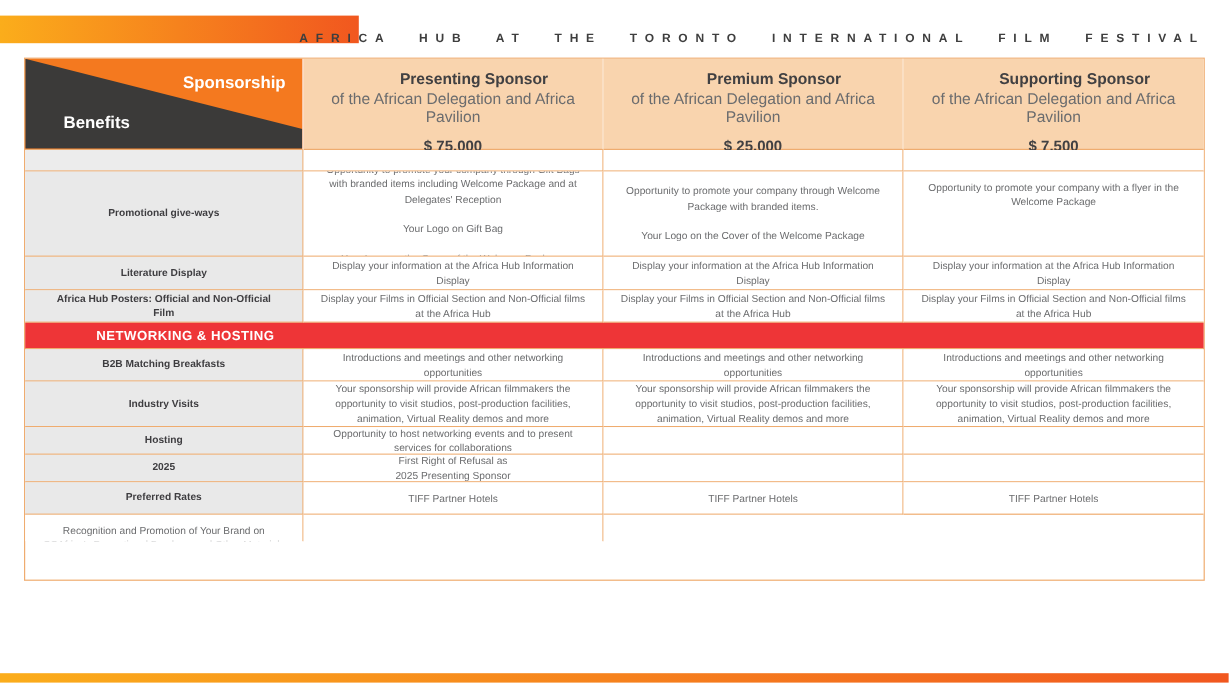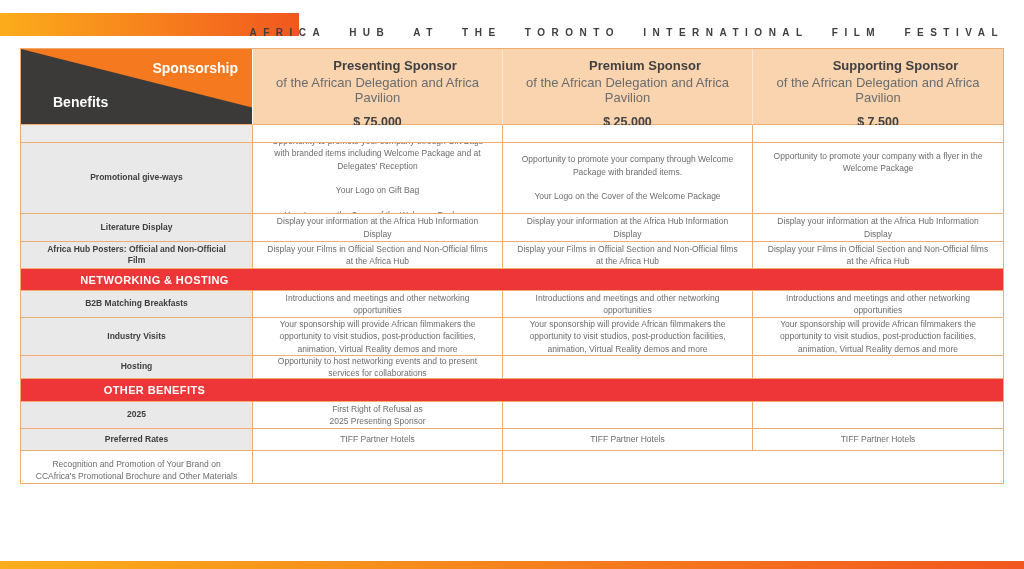--- a/index.html
+++ b/index.html
@@ -132,23 +132,20 @@
     <div class="cell label-cell">Industry Visits</div>
     <div class="cell content-cell">Your sponsorship will provide African filmmakers the opportunity to visit studios, post-production facilities, animation, Virtual Reality demos and more</div>
     <div class="cell content-cell">Your sponsorship will provide African filmmakers the opportunity to visit studios, post-production facilities, animation, Virtual Reality demos and more</div>
     <div class="cell content-cell last-col">Your sponsorship will provide African filmmakers the opportunity to visit studios, post-production facilities, animation, Virtual Reality demos and more</div>
 
     <div class="cell label-cell">Hosting</div>
     <div class="cell content-cell">Opportunity to host networking events and to present services for collaborations</div>
     <div class="cell content-cell"></div>
     <div class="cell content-cell last-col"></div>
 
-    <div class="section-row">
-      <div class="section-text">OTHER BENEFITS</div>
-    </div>
 
     <div class="cell label-cell">2025</div>
     <div class="cell content-cell">First Right of Refusal as
 2025 Presenting Sponsor</div>
     <div class="cell content-cell"></div>
     <div class="cell content-cell last-col"></div>
 
     <div class="cell label-cell">Preferred Rates</div>
     <div class="cell content-cell">TIFF Partner Hotels</div>
     <div class="cell content-cell">TIFF Partner Hotels</div>

